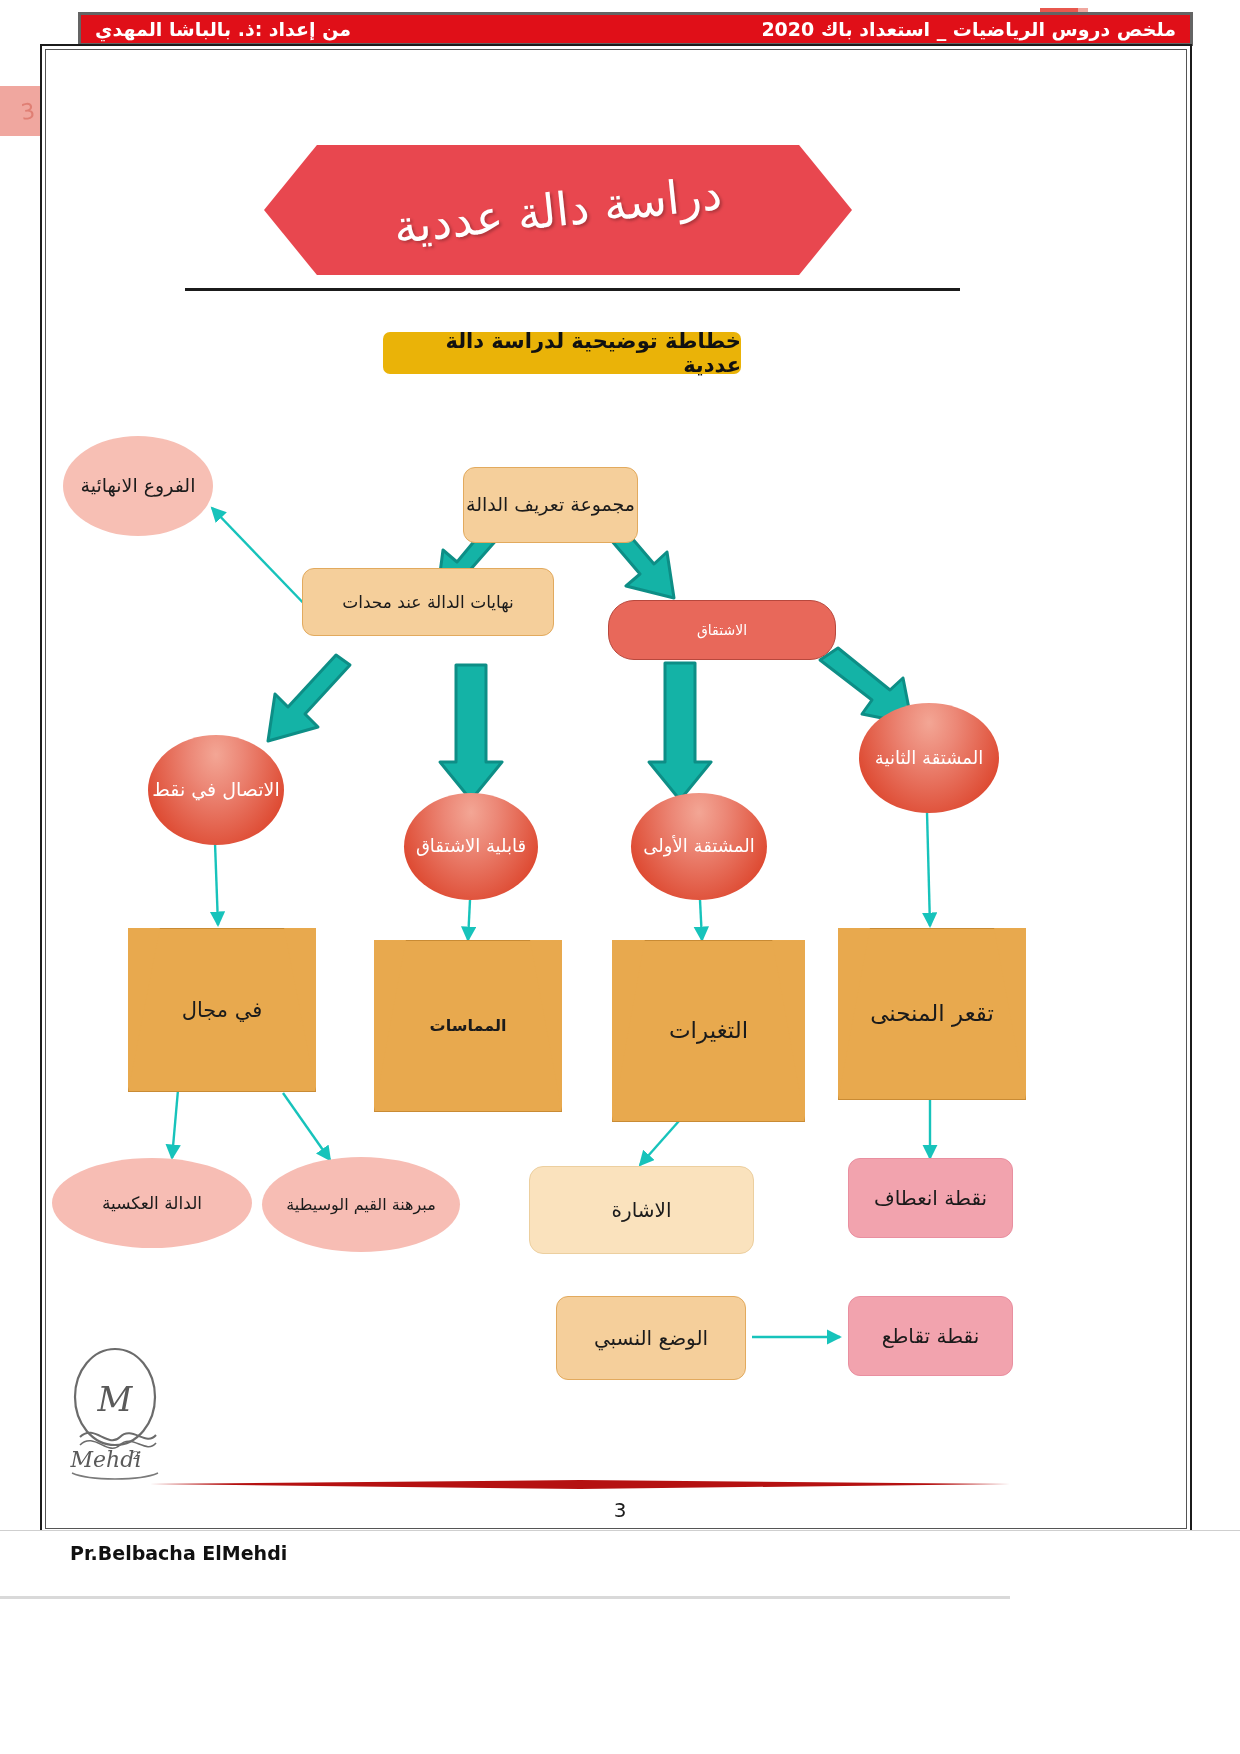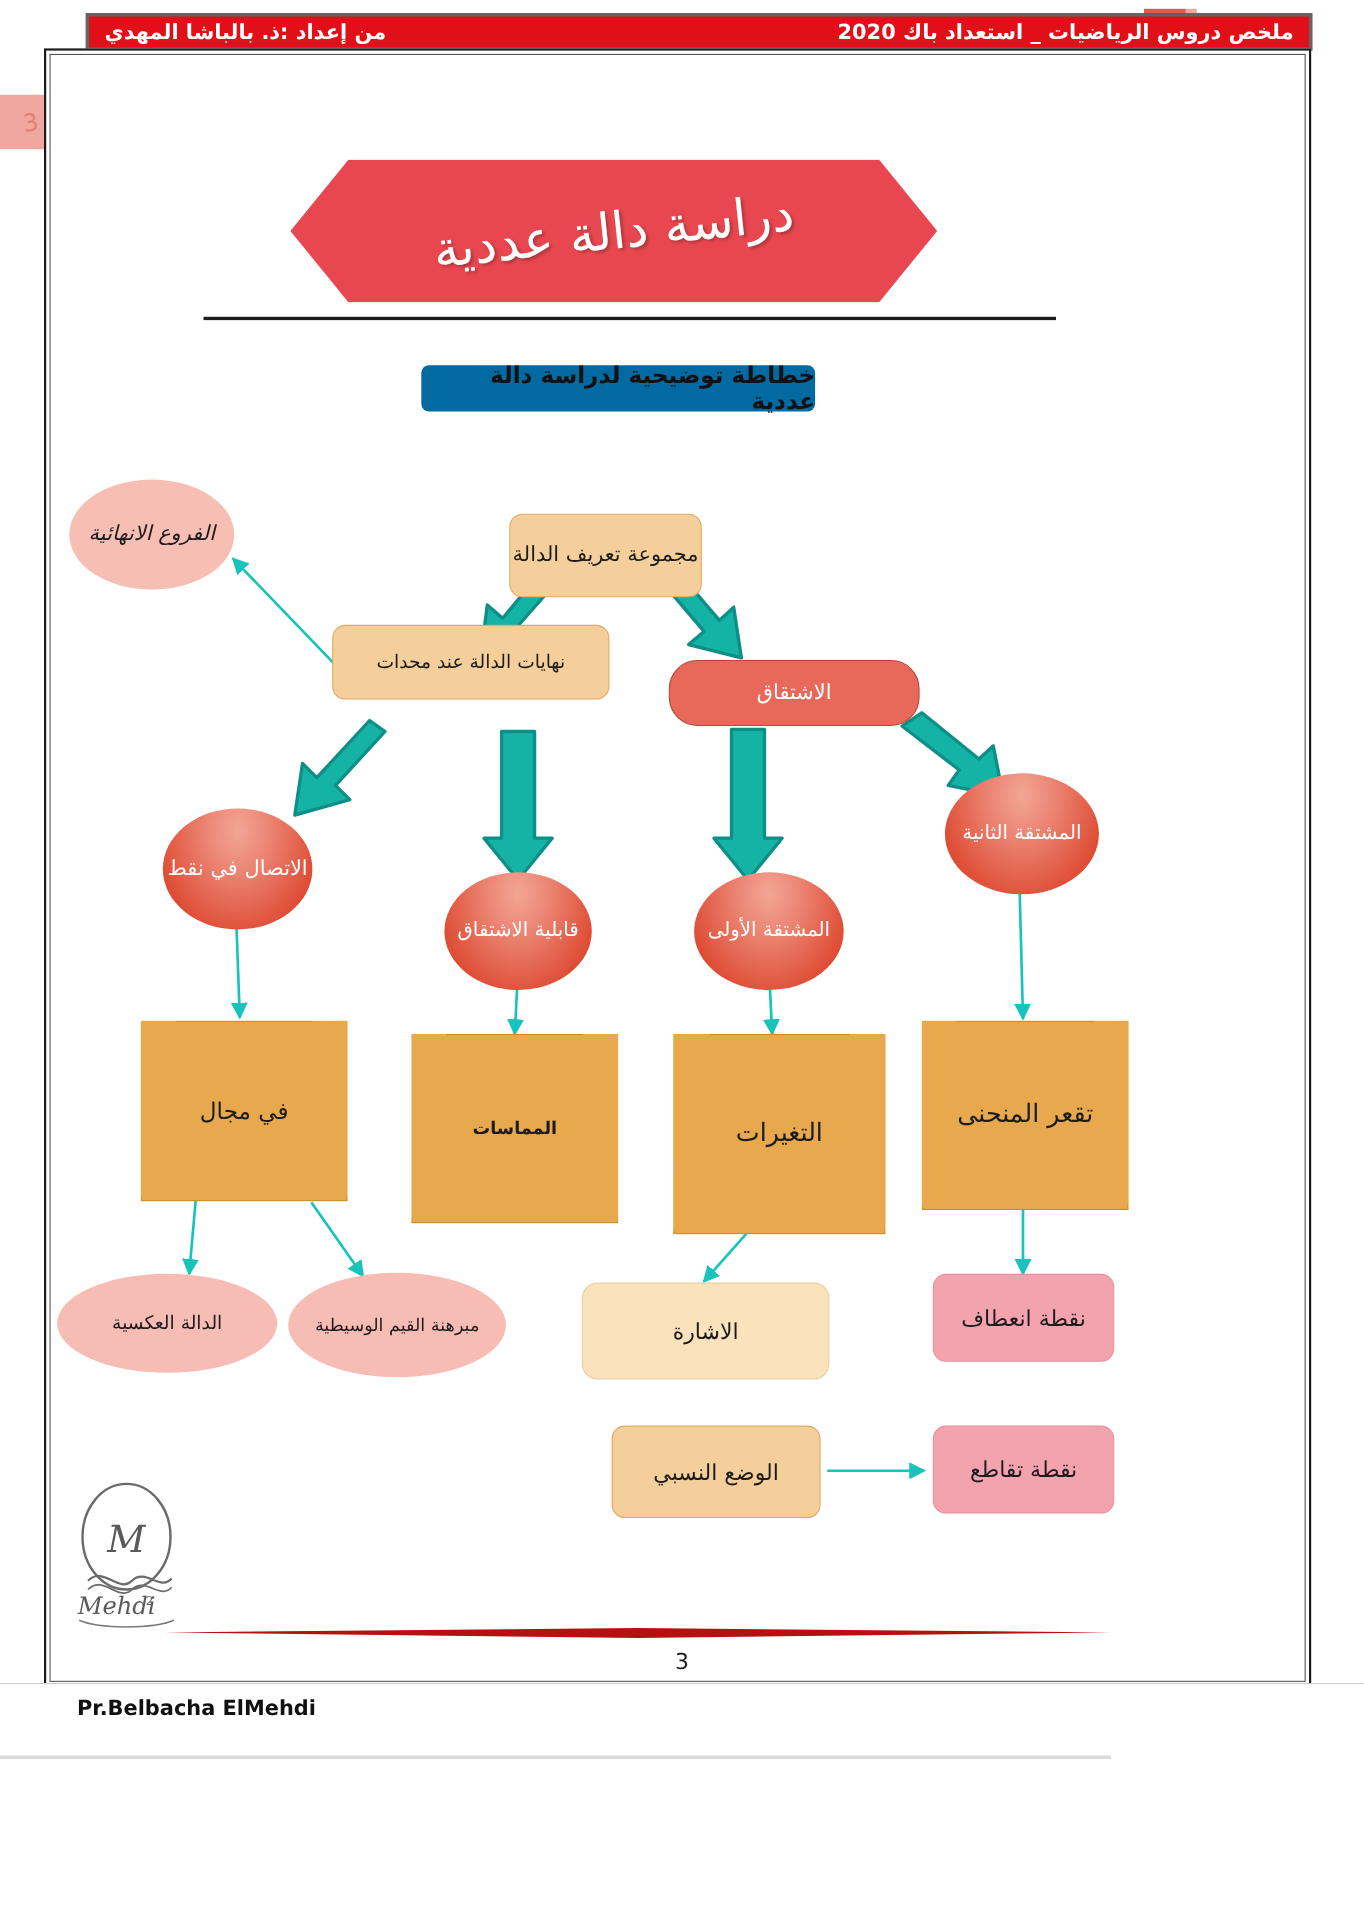--- a/index.html
+++ b/index.html
@@ -66,21 +66,21 @@
     font-family:"DejaVu Sans", sans-serif;
   }
   #title-underline {
     position:absolute; left:185px; top:288px; width:775px; height:3px;
     background:#1b1b1b;
   }
 
   
   #subtitle-box {
     position:absolute; left:383px; top:332px; width:358px; height:42px;
-    background:#0369a1; border-radius:7px;
+    background:#eab308; border-radius:7px;
     display:flex; align-items:center; justify-content:center;padding-left:28px;
   }
   #subtitle-text {
     direction:rtl; font-size:21px; font-weight:bold; color:#111;
     font-family:"DejaVu Sans", sans-serif;
   }
 
   
   .node { position:absolute; display:flex; align-items:center; justify-content:center;
           text-align:center; direction:rtl; line-height:1.35;
@@ -235,29 +235,29 @@
 
   <line x1="930" y1="1098" x2="930" y2="1158" stroke="#17c3bb" stroke-width="2.4" marker-end="url(#thin-head)"></line>
 
   <line x1="752" y1="1337" x2="840" y2="1337" stroke="#17c3bb" stroke-width="2.4" marker-end="url(#thin-head)"></line>
 </svg>
 
 <div class="node rbox-light" style="left:463px; top:427px; width:175px; height:76px; font-size:19px;margin-top:40px;">
   <span>مجموعة تعريف الدالة</span>
 </div>
 
-<div class="node ellipse-pink" style="left:63px; top:436px; width:150px; height:100px; font-size:19px;font-style:italic;">
+<div class="node ellipse-pink" style="left:63px; top:436px; width:150px; height:100px; font-size:19px;">
   <span>الفروع الانهائية</span>
 </div>
 
 <div class="node rbox-light" style="left:302px; top:568px; width:252px; height:68px; font-size:17px;">
   <span>نهايات الدالة عند محدات</span>
 </div>
 
-<div class="node rbox-red" style="left:608px; top:600px; width:228px; height:60px; font-size:19px;border-radius:26px;">
+<div class="node rbox-red" style="left:608px; top:600px; width:228px; height:60px; font-size:14px;border-radius:26px;">
   <span>الاشتقاق</span>
 </div>
 
 <div class="node circle-grad" style="left:148px; top:735px; width:136px; height:110px; font-size:19px;">
   <span>الاتصال في نقط</span>
 </div>
 
 <div class="node circle-grad" style="left:404px; top:793px; width:134px; height:107px; font-size:18px;">
   <span>قابلية الاشتقاق</span>
 </div>

